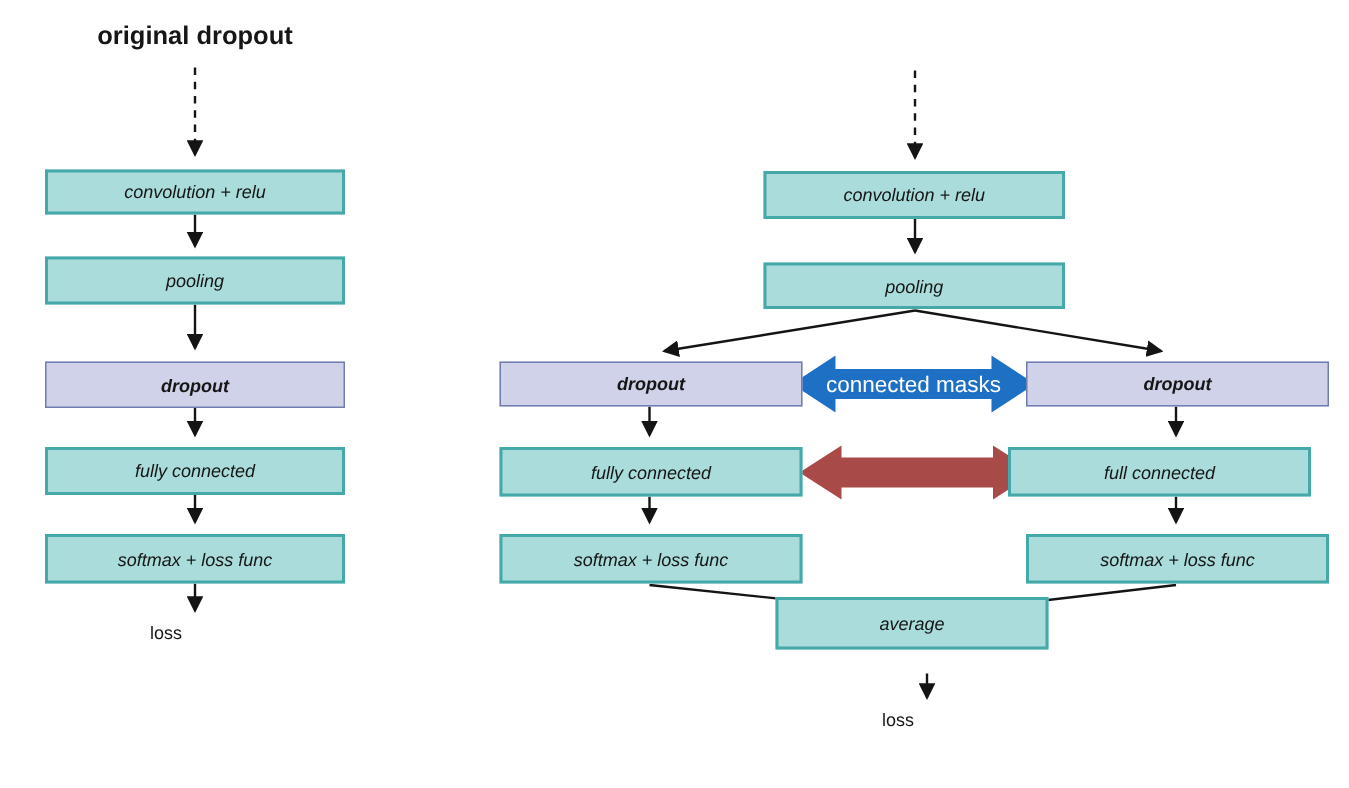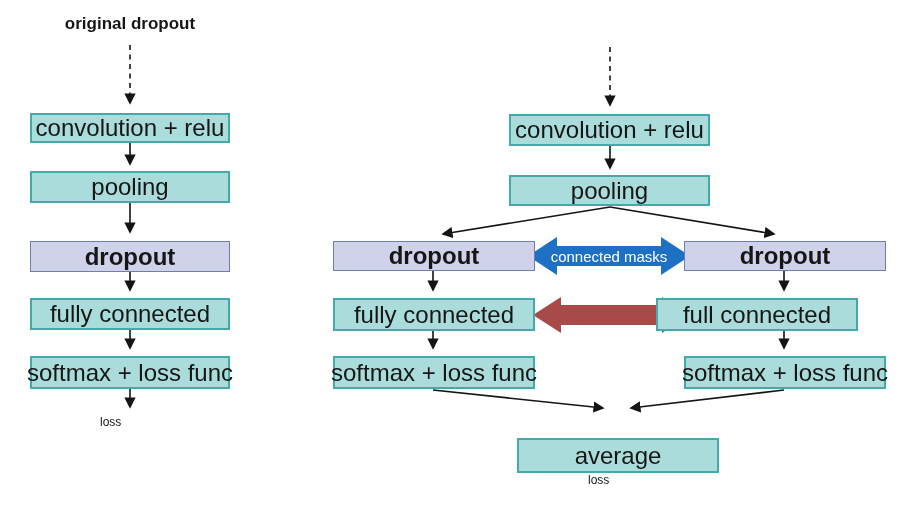--- a/index.html
+++ b/index.html
@@ -11,21 +11,21 @@
   html,body{margin:0;padding:0;background:var(--bg);}
   .canvas{
     position:relative;width:899px;height:525px;background:var(--bg);
     font-family:"Liberation Sans", sans-serif;color:var(--text);overflow:hidden;
   }
   svg.arrows{position:absolute;left:0;top:0;z-index:1;}
   svg.arrows line{stroke:var(--line);stroke-width:1.6;}
   svg.arrows line.dashed{stroke-dasharray:5 4.5;}
   .box{
     position:absolute;z-index:2;display:flex;align-items:center;justify-content:center;
-    box-sizing:border-box;font-size:24px;line-height:1;white-space:nowrap;
+    box-sizing:border-box;font-size:12px;line-height:1;white-space:nowrap;font-style:italic;
   }
   .teal{background:var(--teal-fill);border:2px solid var(--teal-border);}
   .lavender{background:var(--lavender-fill);border:1.6px solid var(--lavender-border);font-weight:bold;}
   .title{position:absolute;z-index:2;text-align:center;font-size:17px;white-space:nowrap;}
   .title .b{font-weight:bold;}
   .title .n{font-weight:normal;margin-left:5px;}
   .left-title{font-weight:bold;}
   .arrow-label{
     position:absolute;z-index:3;display:flex;align-items:center;justify-content:center;
     color:var(--label-white);font-size:15px;line-height:1;white-space:nowrap;
@@ -80,21 +80,21 @@
   <div class="box teal" style="left:30px;top:298px;width:200px;height:32px;">fully connected</div>
   <div class="box teal" style="left:30px;top:356px;width:200px;height:33px;">softmax + loss func</div>
   <div class="loss" style="left:100px;top:415px;width:60px;">loss</div>
 
   <div class="box teal" style="left:509px;top:114px;width:201px;height:32px;">convolution + relu</div>
   <div class="box teal" style="left:509px;top:175px;width:201px;height:31px;">pooling</div>
 
   <div class="box lavender" style="left:333px;top:241px;width:202px;height:30px;">dropout</div>
   <div class="box lavender" style="left:684px;top:241px;width:202px;height:30px;">dropout</div>
   <div class="box teal" style="left:333px;top:298px;width:202px;height:33px;">fully connected</div>
-  <div class="box teal" style="left:656px;top:298px;width:202px;height:33px;">full connected</div>
+  <div class="box teal" style="left:672px;top:298px;width:202px;height:33px;">full connected</div>
   <div class="box teal" style="left:333px;top:356px;width:202px;height:33px;">softmax + loss func</div>
   <div class="box teal" style="left:684px;top:356px;width:202px;height:33px;">softmax + loss func</div>
-  <div class="box teal" style="left:517px;top:438px;width:202px;height:35px;">average</div>
+  <div class="box teal" style="left:517px;top:398px;width:182px;height:35px;">average</div>
   <div class="loss" style="left:588px;top:473px;width:60px;">loss</div>
 
   <div class="arrow-label" style="left:528px;top:246px;width:162px;height:20px;">connected masks</div>
 
 </div>
 
 </body></html>

